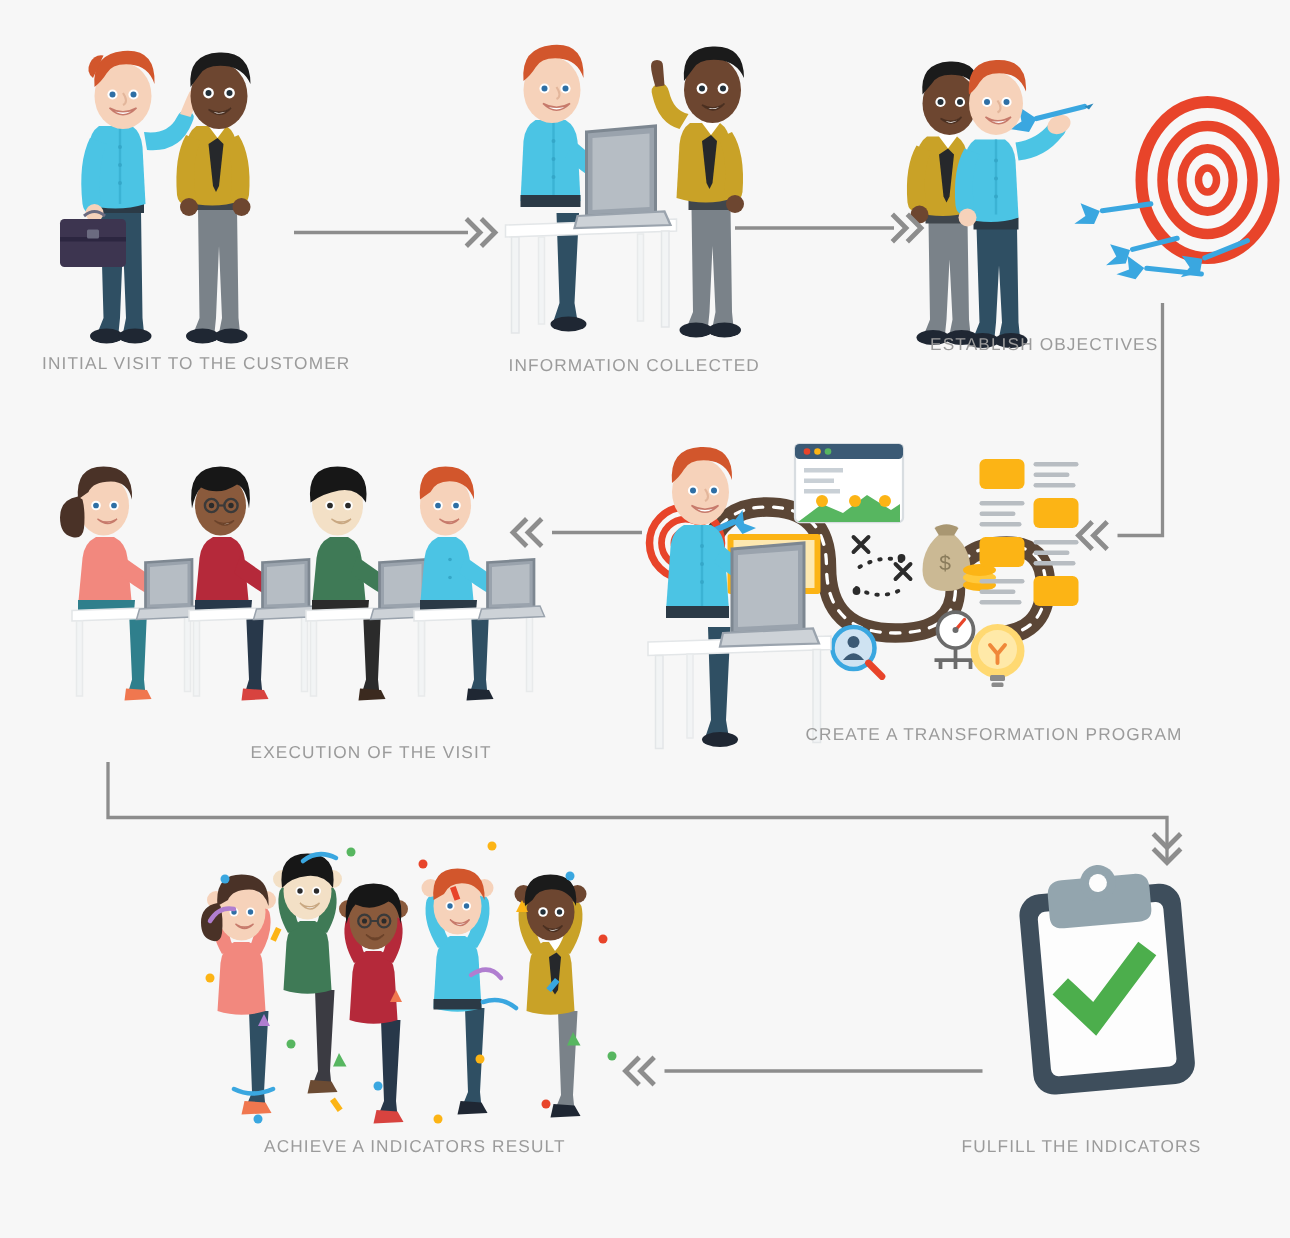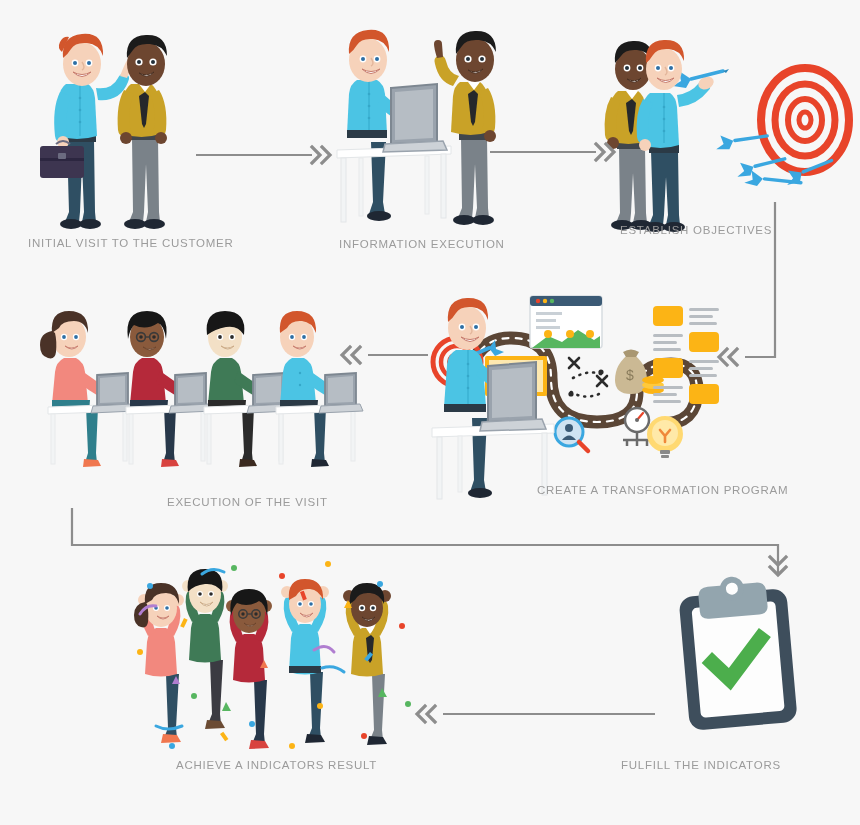--- a/index.html
+++ b/index.html
@@ -665,20 +665,20 @@
     <path class="chev" d="M770 567 l8 8 l8 -8 M770 557 l8 8 l8 -8"></path>
   </g>
 
   <g>
     <path class="conn" d="M655 714 H443"></path>
     <path class="chev" d="M435 706 l-8 8 l8 8 M425 706 l-8 8 l8 8"></path>
   </g>
 </svg>
 
 <div class="caption" style="left:28px;top:237px;">INITIAL VISIT TO THE CUSTOMER</div>
-<div class="caption" style="left:339px;top:238px;">INFORMATION EXECUTION</div>
+<div class="caption" style="left:339px;top:238px;">INFORMATION COLLECTED</div>
 <div class="caption" style="left:620px;top:224px;">ESTABLISH OBJECTIVES</div>
 <div class="caption" style="left:167px;top:496px;">EXECUTION OF THE VISIT</div>
 <div class="caption" style="left:537px;top:484px;">CREATE A TRANSFORMATION PROGRAM</div>
 <div class="caption" style="left:176px;top:759px;">ACHIEVE A INDICATORS RESULT</div>
-<div class="caption" style="left:621px;top:759px;">FULFILL THE INDICATORS</div>
+<div class="caption" style="left:641px;top:759px;">FULFILL THE INDICATORS</div>
 
 </div>
 
 </body></html>

